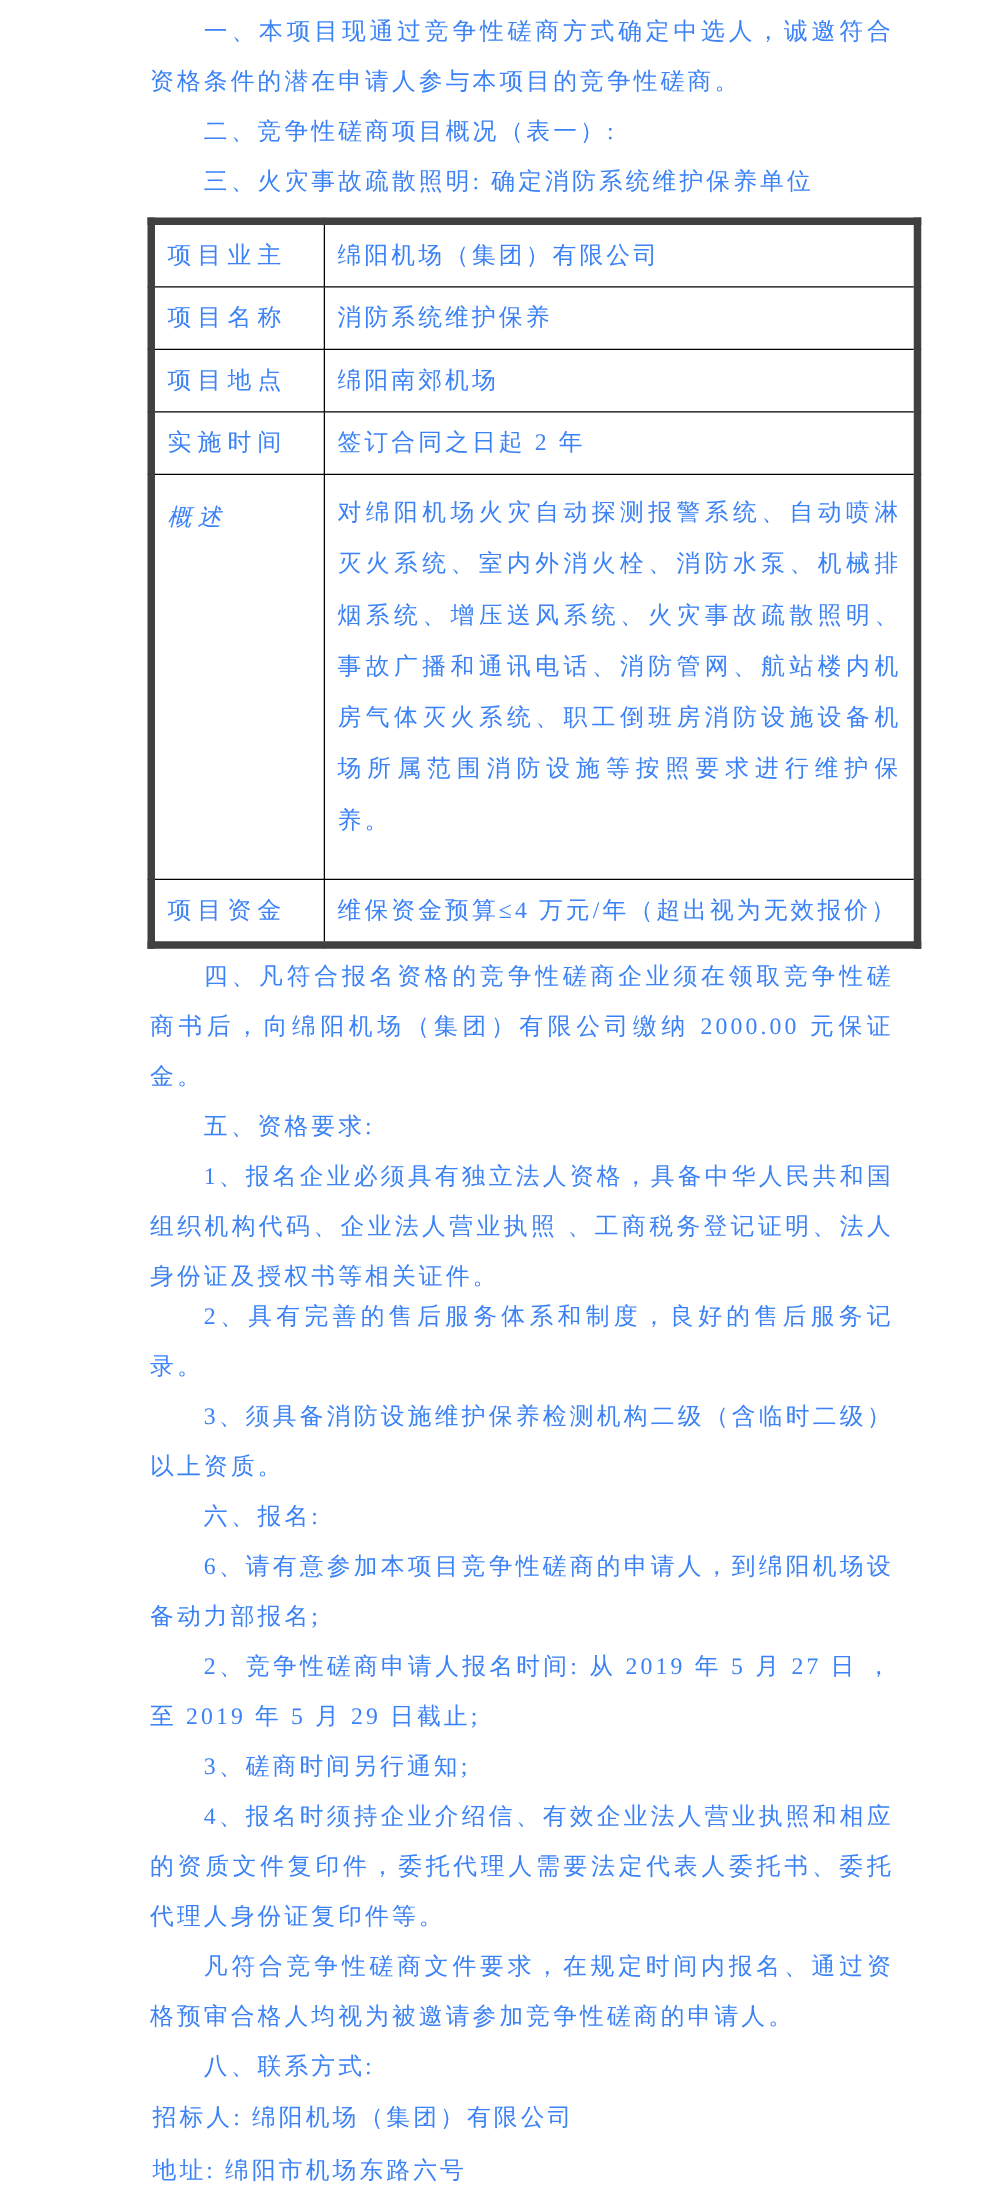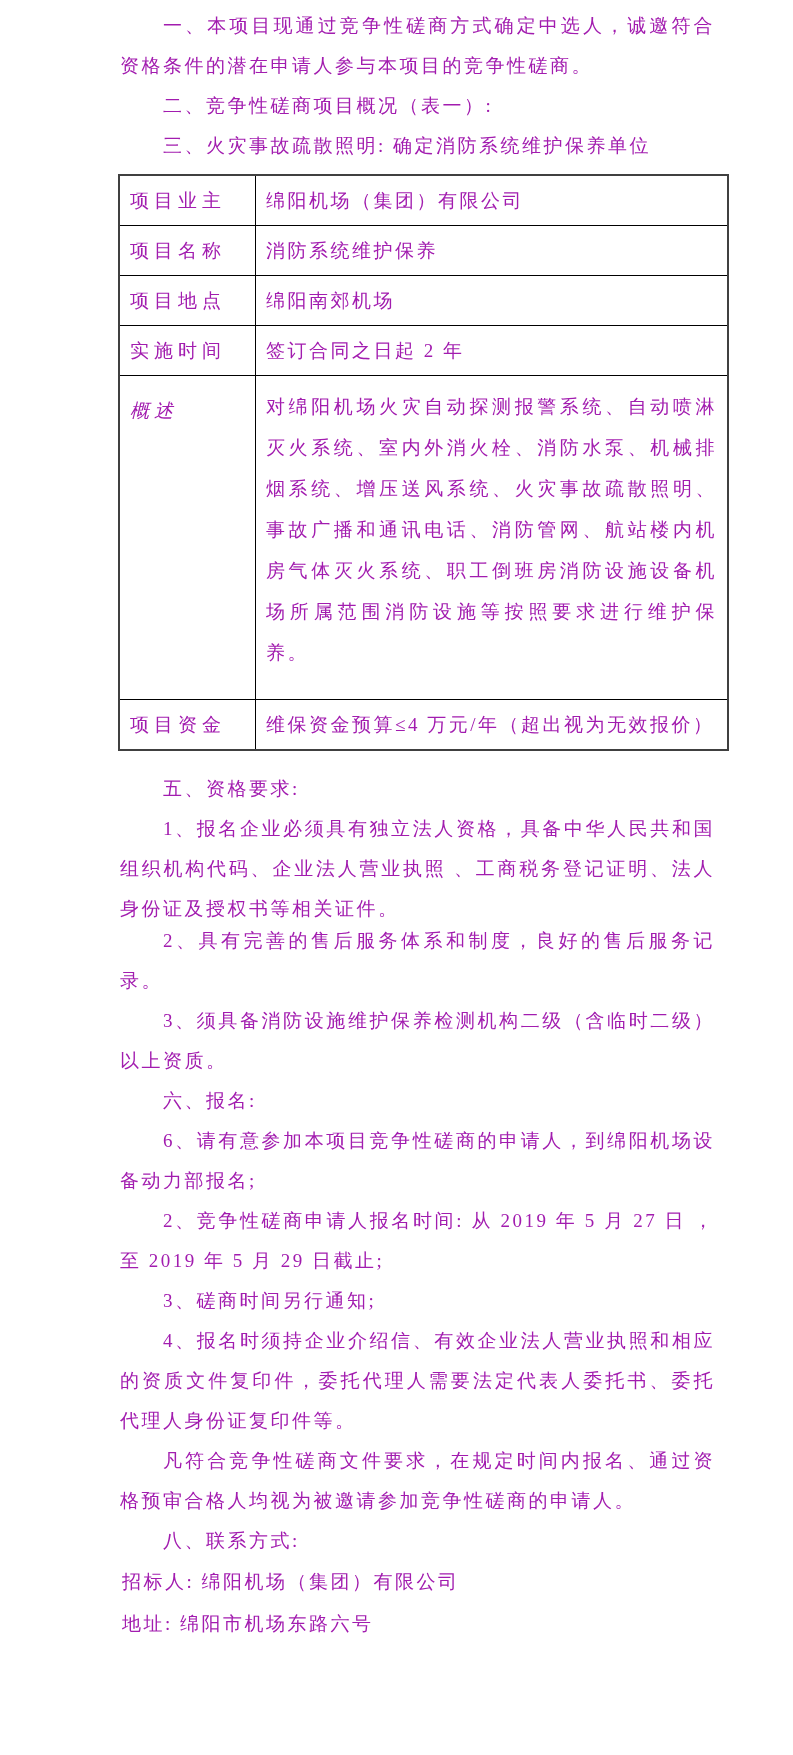--- a/index.html
+++ b/index.html
@@ -6,21 +6,21 @@
     margin: 0;
     padding: 0;
     background: #ffffff;
   }
   .page {
     position: relative;
     width: 793px;
     height: 1755px;
     margin: 0 auto;
     background: #ffffff;
-    color: #a21caf;
+    color: #3b82f6;
     font-family: "Liberation Serif", "DejaVu Serif", serif;
     font-size: 19px;
     letter-spacing: 2.5px;
     box-sizing: border-box;
     padding: 6px 78px 0 120px;
     overflow: hidden;
   }
   .para {
     margin: 0;
     line-height: 40px;
@@ -30,22 +30,22 @@
   .para.indent {
     text-indent: 43px;
   }
   .para.tight {
     margin-top: -8px;
   }
   table.overview {
     border-collapse: collapse;
     table-layout: fixed;
     width: 566px;
-    margin: 8px 0 18px -2px;
-    border: 2px solid #404040;
+    margin: 8px 0 3px -2px;
+    border: 6px solid #404040;
   }
   table.overview td {
     border: 1px solid #000000;
     vertical-align: middle;
     padding: 4px 10px;
     line-height: 41px;
   }
   td.cell-label {
     width: 115px;
     letter-spacing: 5px;
@@ -99,20 +99,21 @@
         <td class="cell-label">概述</td>
         <td class="cell-value">对绵阳机场火灾自动探测报警系统、自动喷淋灭火系统、室内外消火栓、消防水泵、机械排烟系统、增压送风系统、火灾事故疏散照明、事故广播和通讯电话、消防管网、航站楼内机房气体灭火系统、职工倒班房消防设施设备机场所属范围消防设施等按照要求进行维护保养。</td>
       </tr>
       <tr class="row-fund">
         <td class="cell-label">项目资金</td>
         <td class="cell-value">维保资金预算≤4 万元/年（超出视为无效报价）</td>
       </tr>
     </tbody>
   </table>
 
+  <p class="para indent">四、凡符合报名资格的竞争性磋商企业须在领取竞争性磋商书后，向绵阳机场（集团）有限公司缴纳 2000.00 元保证金。</p>
 
   <p class="para indent">五、资格要求:</p>
   <p class="para indent">1、报名企业必须具有独立法人资格，具备中华人民共和国组织机构代码、企业法人营业执照 、工商税务登记证明、法人身份证及授权书等相关证件。</p>
   <p class="para indent tight">2、具有完善的售后服务体系和制度，良好的售后服务记录。</p>
   <p class="para indent">3、须具备消防设施维护保养检测机构二级（含临时二级）以上资质。</p>
 
   <p class="para indent">六、报名:</p>
   <p class="para indent">6、请有意参加本项目竞争性磋商的申请人，到绵阳机场设备动力部报名;</p>
   <p class="para indent">2、竞争性磋商申请人报名时间: 从 2019 年 5 月 27 日 ，至 2019 年 5 月 29 日截止;</p>
   <p class="para indent">3、磋商时间另行通知;</p>

